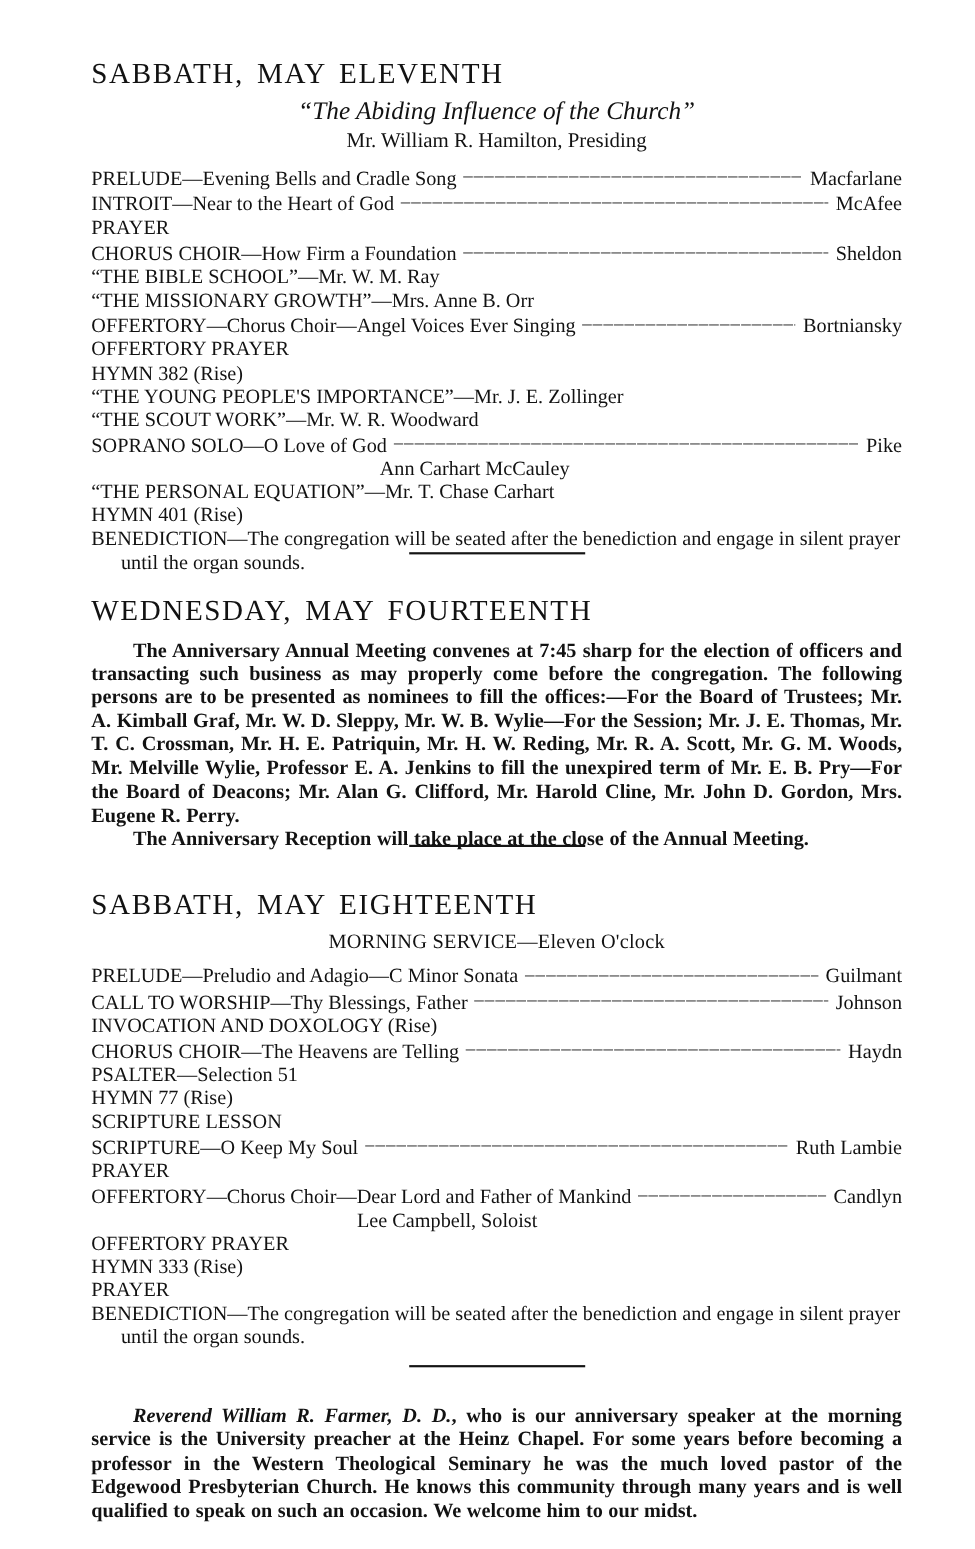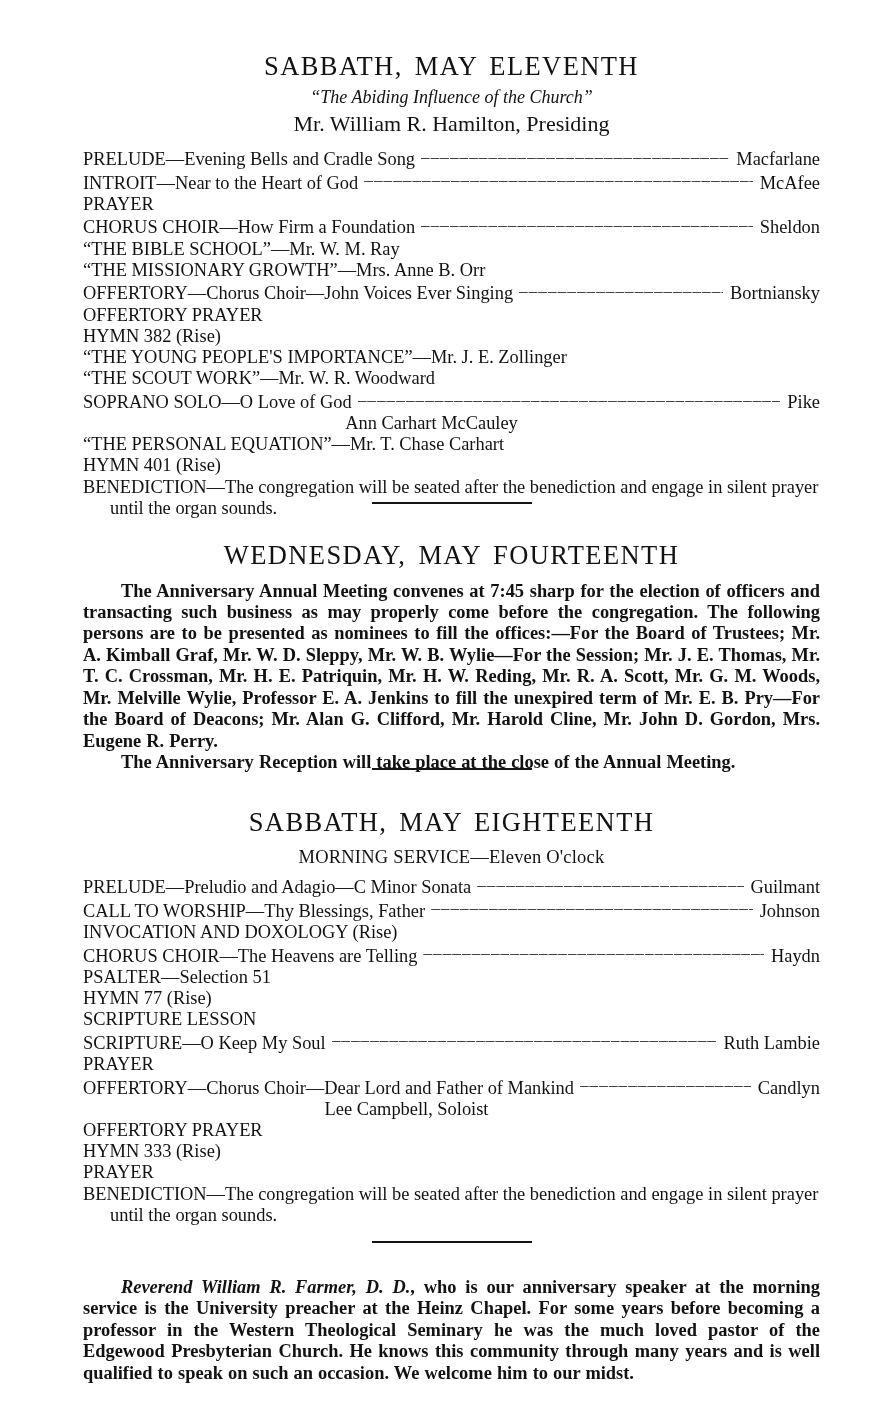--- a/index.html
+++ b/index.html
@@ -20,45 +20,44 @@
   .page {
     position: absolute;
     left: 83px;
     top: 0;
     width: 737px;
     height: 1408px;
   }
 
   
   .service-title {
-    text-align: center;
     font-size: 26.5px;
     letter-spacing: 1.4px;
     font-weight: 400;
     word-spacing: 4px;
     margin: 0;
     line-height: 1.12;
   }
   .service-sub {
     text-align: center;
     font-size: 18.5px;
     letter-spacing: 0.2px;
     margin: 0;
     line-height: 1.3;
   }
   .service-theme {
     text-align: center;
-    font-size: 18px;
+    font-size: 23px;
     font-style: italic;
     margin: 0;
     line-height: 1.35;
   }
   .service-presider {
     text-align: center;
-    font-size: 22px;
+    font-size: 19px;
     margin: 0;
     line-height: 1.35;
   }
 
   
   .program {
     margin: 0;
     padding: 0;
     list-style: none;
   }
@@ -167,21 +166,21 @@
           <span class="leader-line">
             <span class="lbl">CHORUS CHOIR—How Firm a Foundation</span>
             <span class="dots"></span>
             <span class="credit">Sheldon</span>
           </span>
         </li>
         <li>“THE BIBLE SCHOOL”—Mr. W. M. Ray</li>
         <li>“THE MISSIONARY GROWTH”—Mrs. Anne B. Orr</li>
         <li>
           <span class="leader-line">
-            <span class="lbl">OFFERTORY—Chorus Choir—John Voices Ever Singing</span>
+            <span class="lbl">OFFERTORY—Chorus Choir—Angel Voices Ever Singing</span>
             <span class="dots"></span>
             <span class="credit">Bortniansky</span>
           </span>
         </li>
         <li>OFFERTORY PRAYER</li>
         <li>HYMN 382  (Rise)</li>
         <li>“THE YOUNG PEOPLE'S IMPORTANCE”—Mr. J. E. Zollinger</li>
         <li>“THE SCOUT WORK”—Mr. W. R. Woodward</li>
         <li>
           <span class="leader-line">

